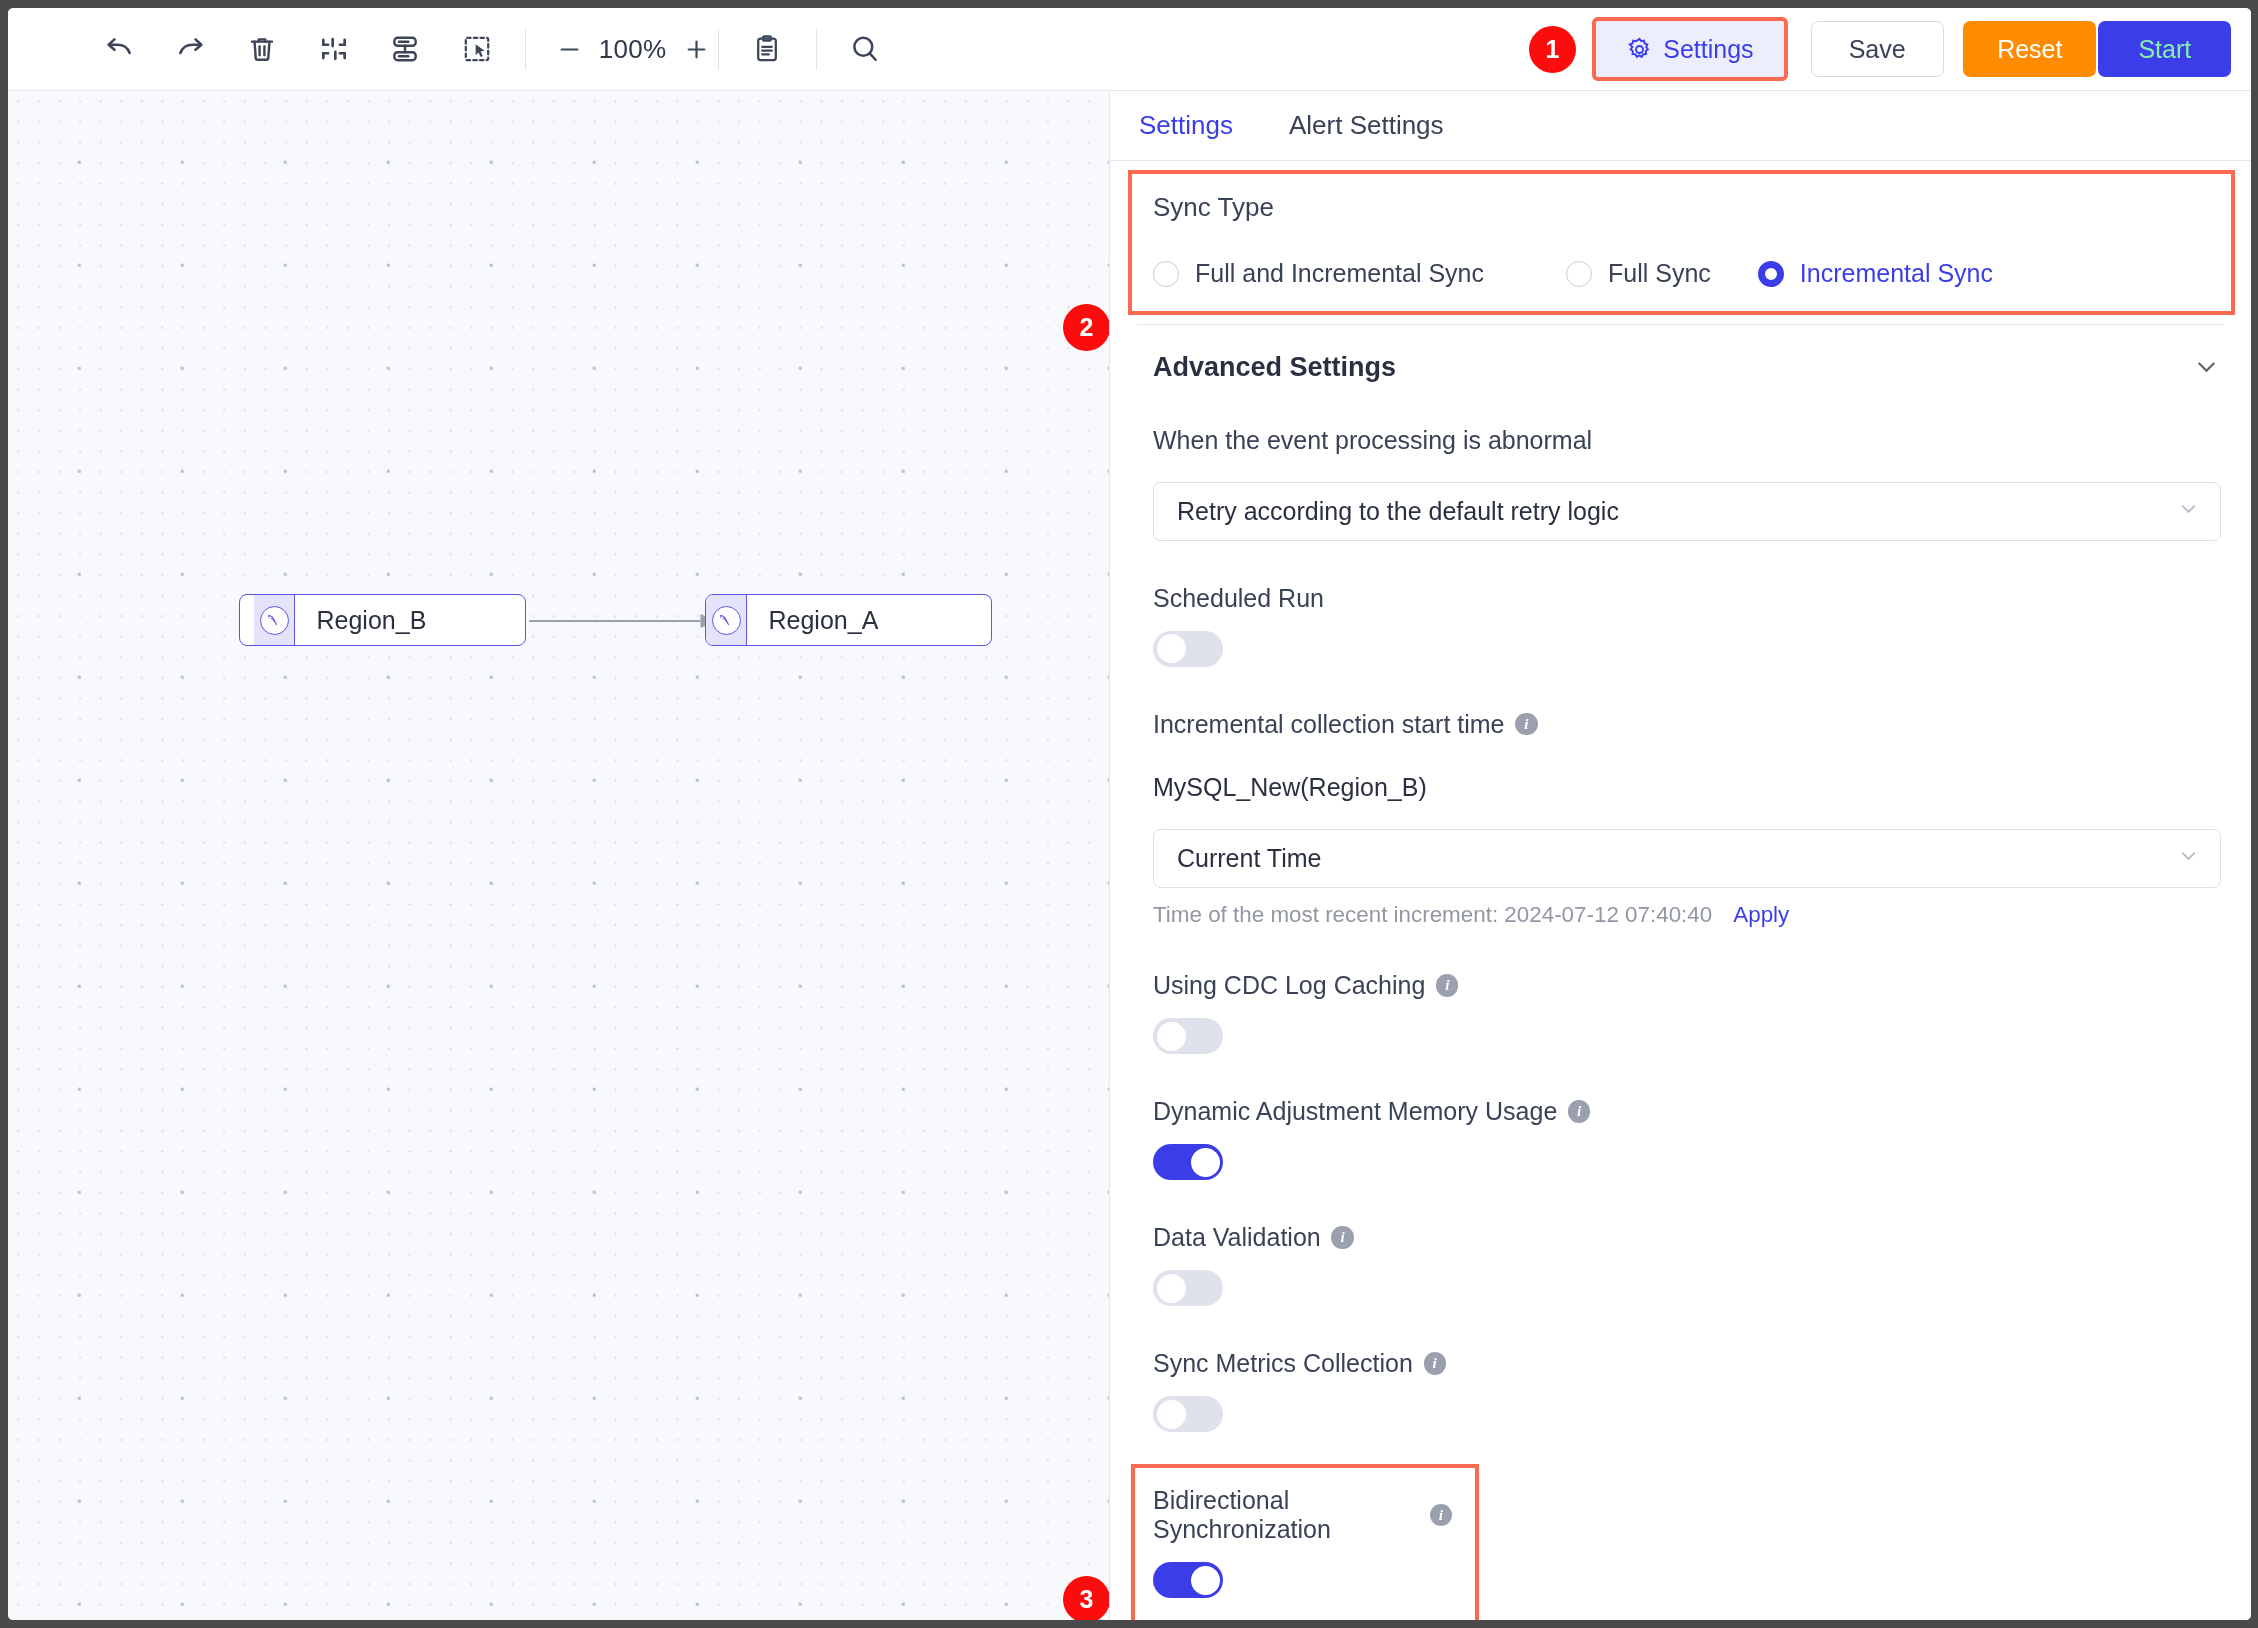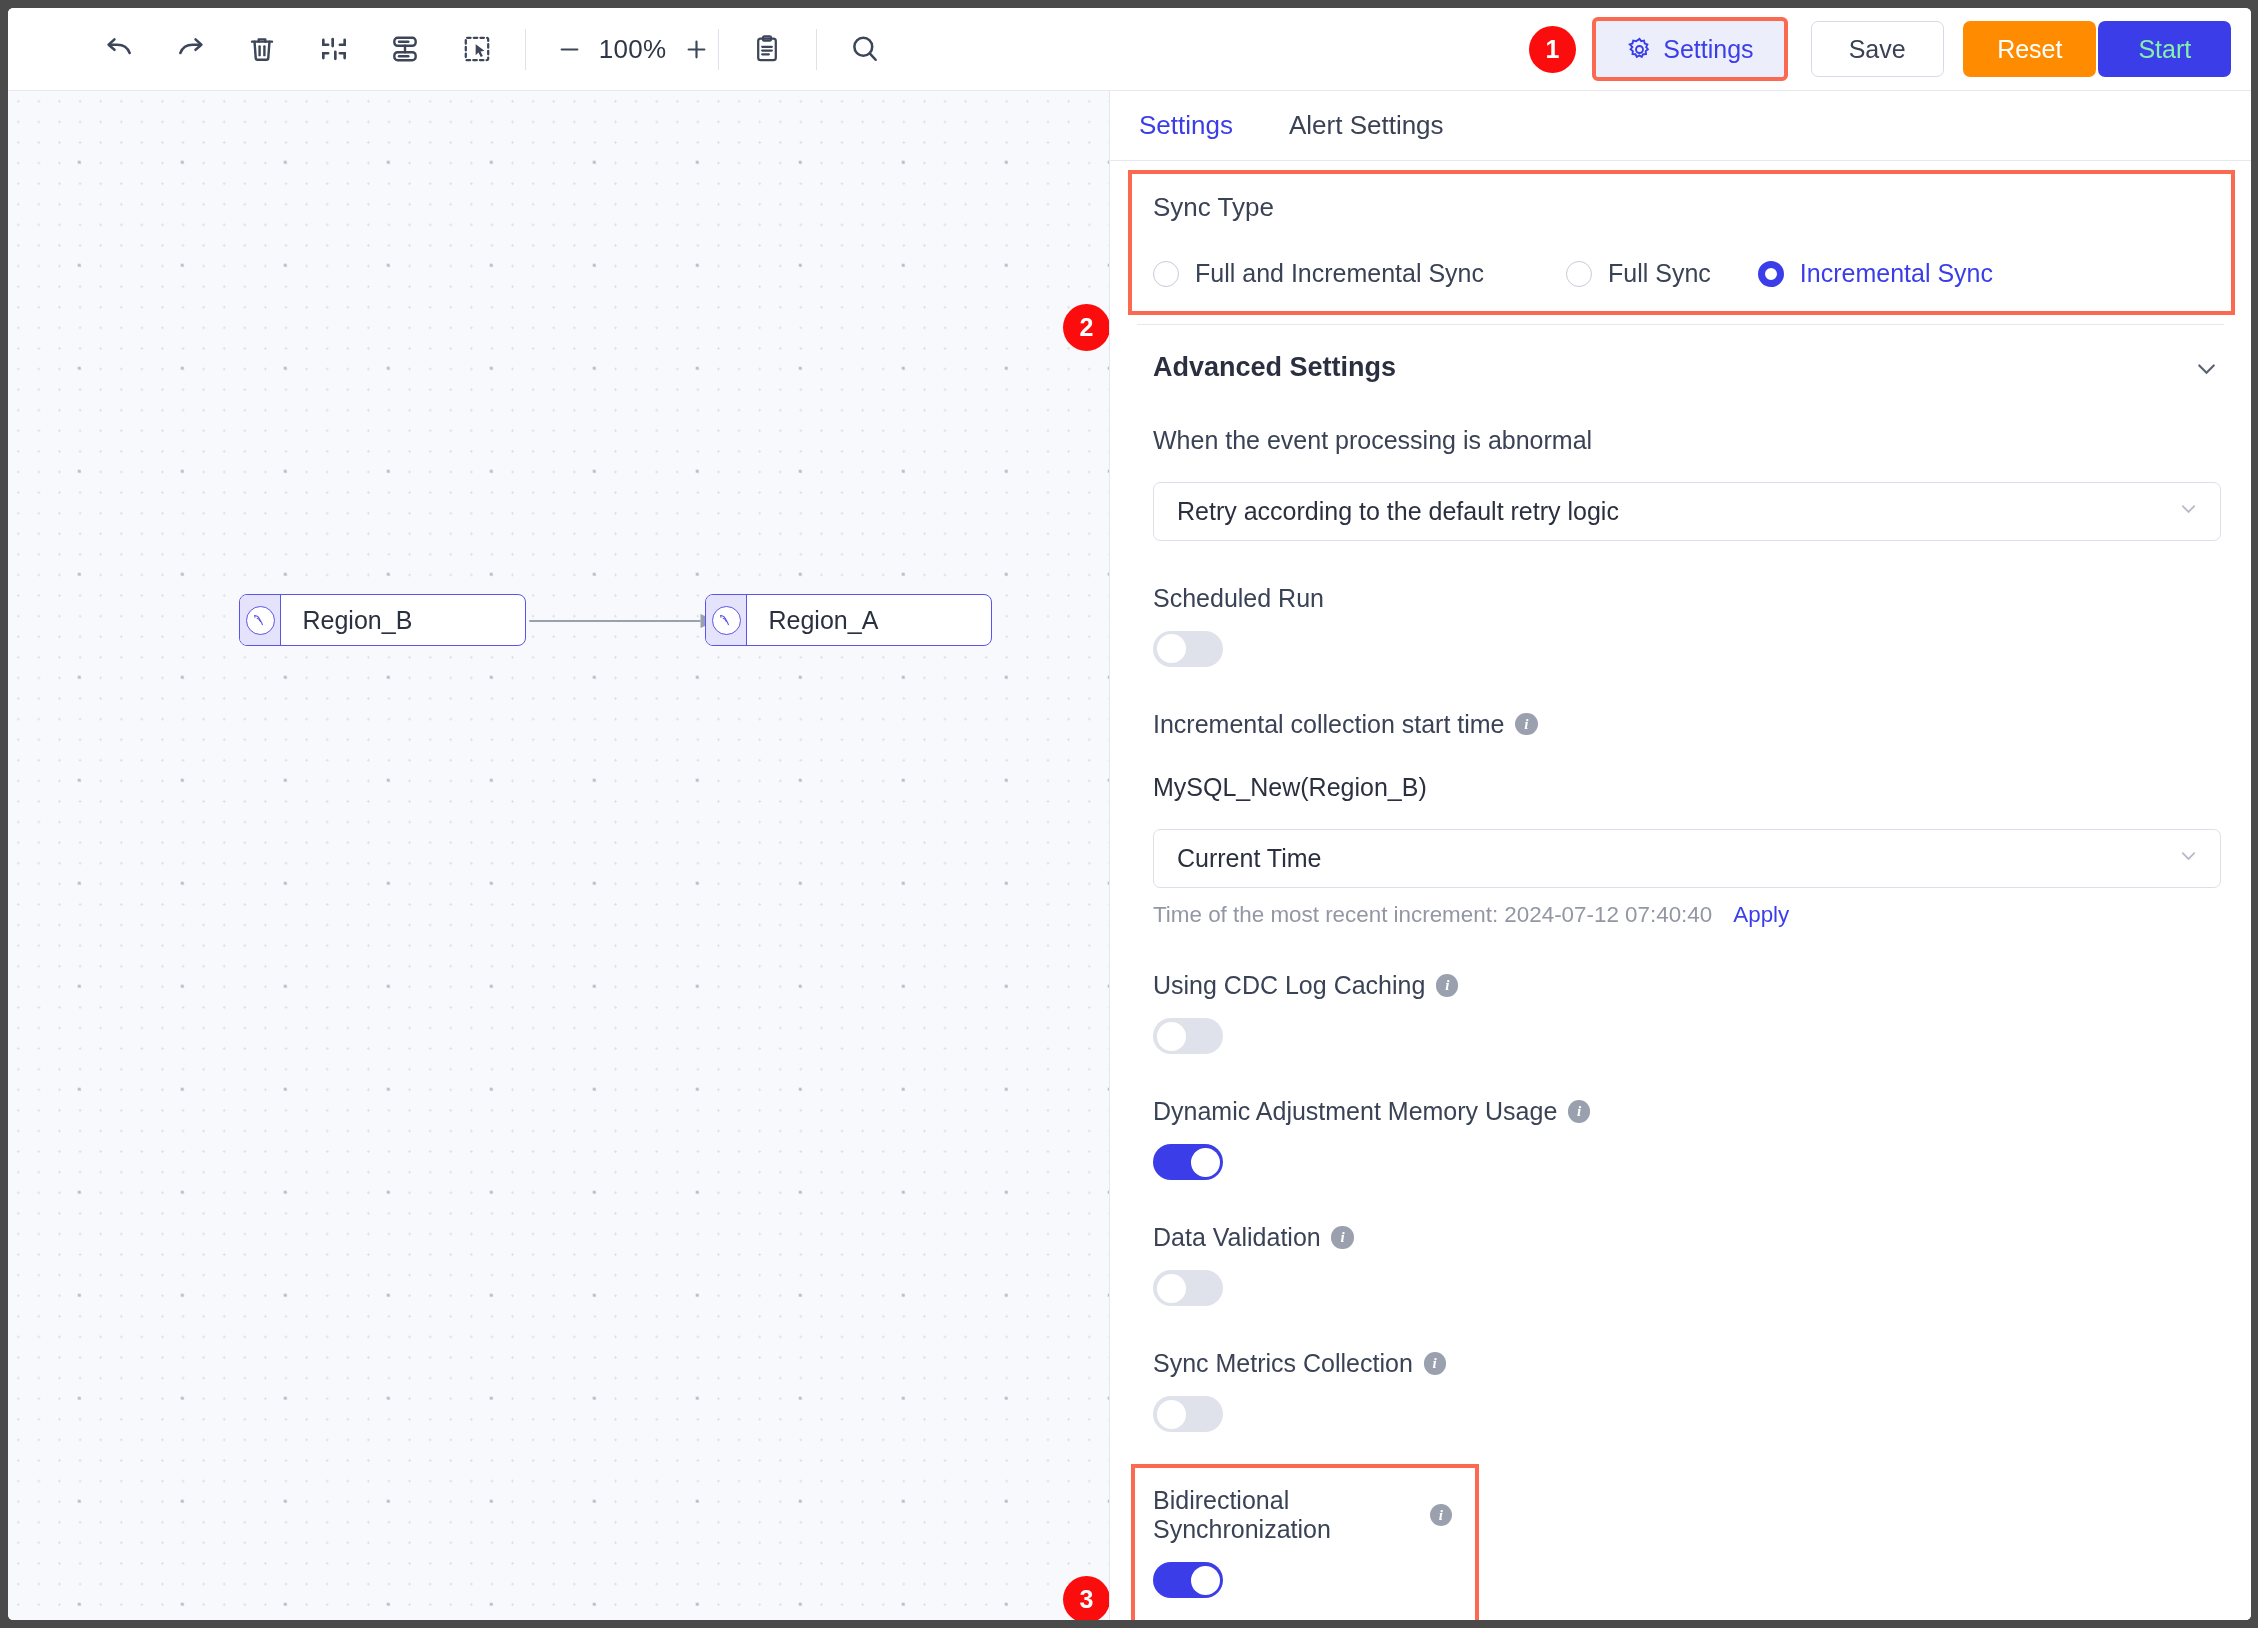--- a/index.html
+++ b/index.html
@@ -184,21 +184,21 @@
     width: 26px; height: 26px; border-radius:50%;
     border: 1.8px solid #c8ccd8; background:#fff; flex:none;
   }
   .radio.sel .rdot { border: 7.2px solid #3b3ee8; }
   .rlabel { font-size: 25px; color:#3a4255; margin-left: 16px; white-space:nowrap; }
   .radio.sel .rlabel { color:#3b3ee8; }
 
   .divider { height:0.9px; background:#e6e8ef; margin: 12.5px 27px 0 27px; }
 
   .adv-head {
-    display:flex; align-items:flex-end; justify-content:space-between;
+    display:flex; align-items:flex-start; justify-content:space-between;
     padding: 27px 30px 0 43px;
   }
   .adv-title { font-size: 27px; color:#2b3040; font-weight: 700; }
 
   .field { padding: 0 30px 0 43px; }
   .f-label {
     font-size: 25px; color:#3a4255;
     display:flex; align-items:center; gap: 10.7px;
     margin-top: 43px;
   }
@@ -363,21 +363,21 @@
 
     <div class="btn btn-save">Save</div>
     <div class="btn btn-reset">Reset</div>
     <div class="btn btn-start">Start</div>
   </div>
 
   <div class="body">
 
     <div class="canvas">
 
-      <div class="node" style="left:231px; top:503px; width:287px;">
+      <div class="node" style="left:231px; top:503px; width:287px;padding-left:14px;">
         <div class="node-ico">
           <div class="circ">
             <svg width="18" height="18" viewBox="0 0 24 24" fill="none" stroke="#5b54e8" stroke-width="1.5" stroke-linecap="round" stroke-linejoin="round">
               <path d="M5 6c3.4.4 6.2 3 7.2 6.4"></path>
               <path d="M12.2 12.4c1.3 1.6 2.4 3.6 3 5.8"></path>
               <path d="M8.2 9.6c2 .5 3.6 2.2 4.4 4.3"></path>
               <path d="M5 6l.2 2.3"></path>
             </svg>
           </div>
 

